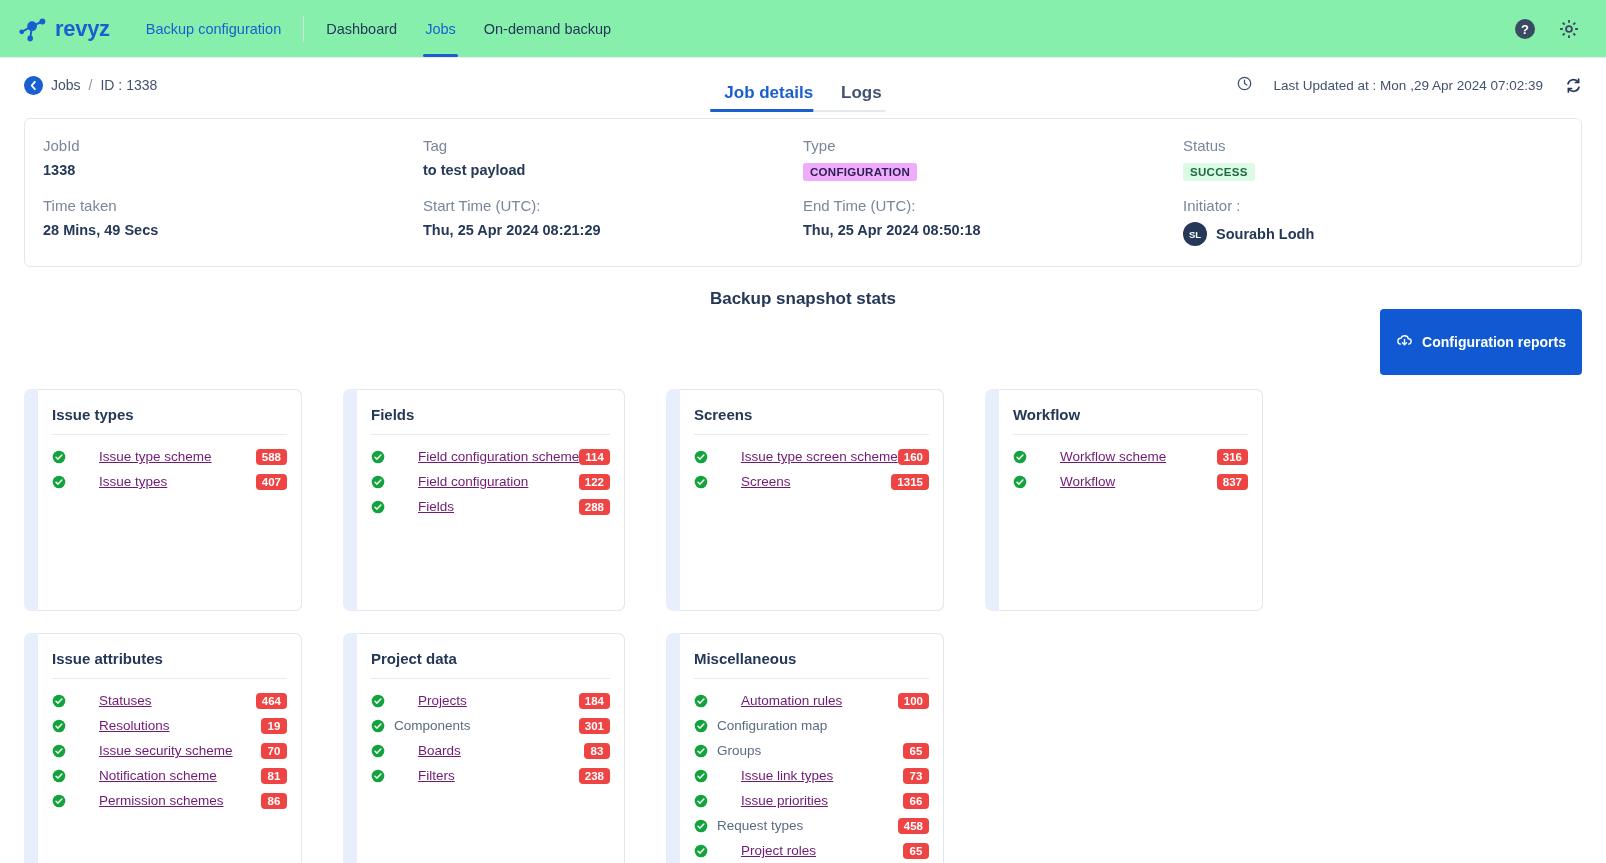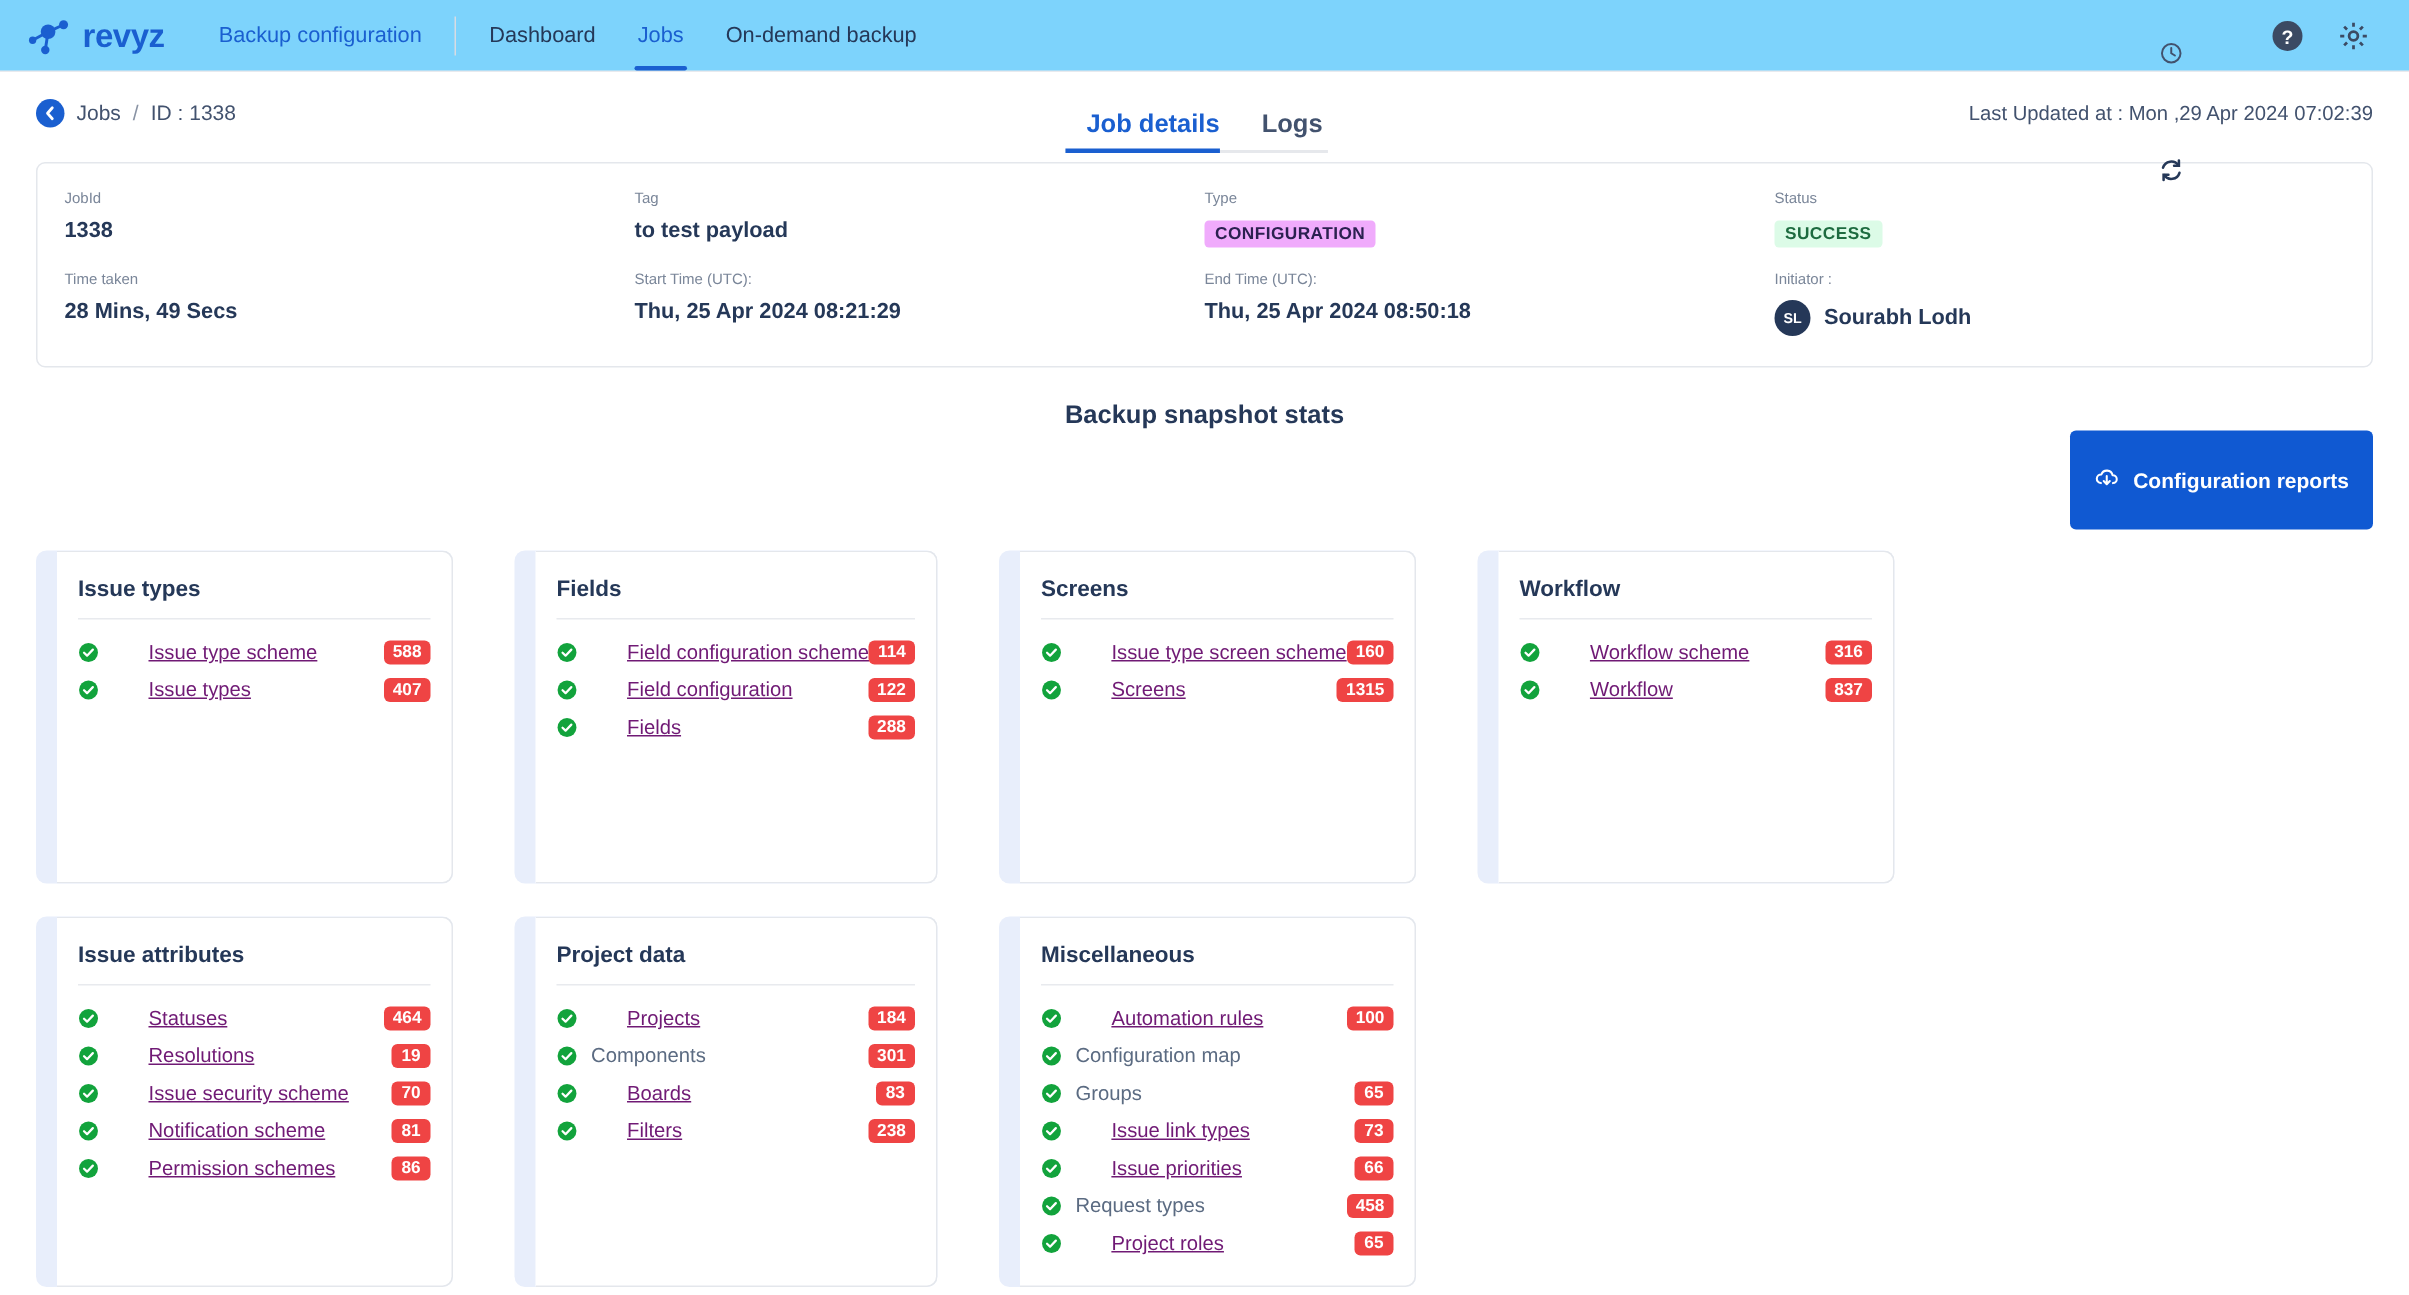--- a/index.html
+++ b/index.html
@@ -7,26 +7,26 @@
     width: 1606px;
     height: 863px;
     background: #ffffff;
     font-family: "Liberation Sans", sans-serif;
     color: #253858;
     overflow: hidden;
   }
 
   
   .topbar {
-    height: 48px;
+    height: 58px;
     display: flex;
     align-items: center;
     padding: 0 18px 0 18px;
     border-bottom: 1px solid #e8eaee;
-    background: #7dd3fc;
+    background: #86efac;
     position: relative;
   }
   .logo-wrap { display: flex; align-items: center; gap: 7px; margin-right: 22px; }
   .logo-mark { width: 30px; height: 30px; display: block; }
   .logo-text {
     font-size: 22px; font-weight: bold; color: #1a5fd0; letter-spacing: -0.3px;
   }
   .nav-items { display: flex; align-items: center; height: 100%; gap: 0; }
   .nav-item {
     font-size: 14.5px;
@@ -100,37 +100,37 @@
   }
   .tab.active::after {
     content: "";
     position: absolute; left: 0; right: 14px; bottom: 0;
     height: 3px; background: #1a5fd0; z-index: 2;
   }
 
   .last-updated {
     margin-left: auto;
     display: flex; align-items: center; gap: 22px;
-    font-size: 13.5px; color: #42526e; flex-direction: column;
+    font-size: 13.5px; color: #42526e;
   }
   .refresh-btn { cursor: pointer; display: flex; align-items: center; }
 
   
   .summary {
     margin: 6px 24px 0 24px;
     border: 1px solid #e4e7ec;
     border-radius: 6px;
     background: #fff;
     padding: 18px 18px 20px 18px;
     display: grid;
     grid-template-columns: repeat(4, 1fr);
     row-gap: 16px;
   }
   .sum-cell { padding-right: 12px; }
-  .sum-label { font-size: 10px; color: #7a8699; margin-bottom: 8px; }
+  .sum-label { font-size: 15px; color: #7a8699; margin-bottom: 8px; }
   .sum-value { font-size: 14.5px; font-weight: bold; color: #253858; }
   .chip {
     display: inline-block;
     font-size: 11.5px; font-weight: bold; letter-spacing: .3px;
     padding: 3px 7px; border-radius: 3px;
   }
   .chip-type { background: #f0abfc; color: #2b2150; }
   .chip-status { background: #dcfbe7; color: #1d6b3f; }
   .initiator { display: flex; align-items: center; gap: 9px; }
   .avatar {

